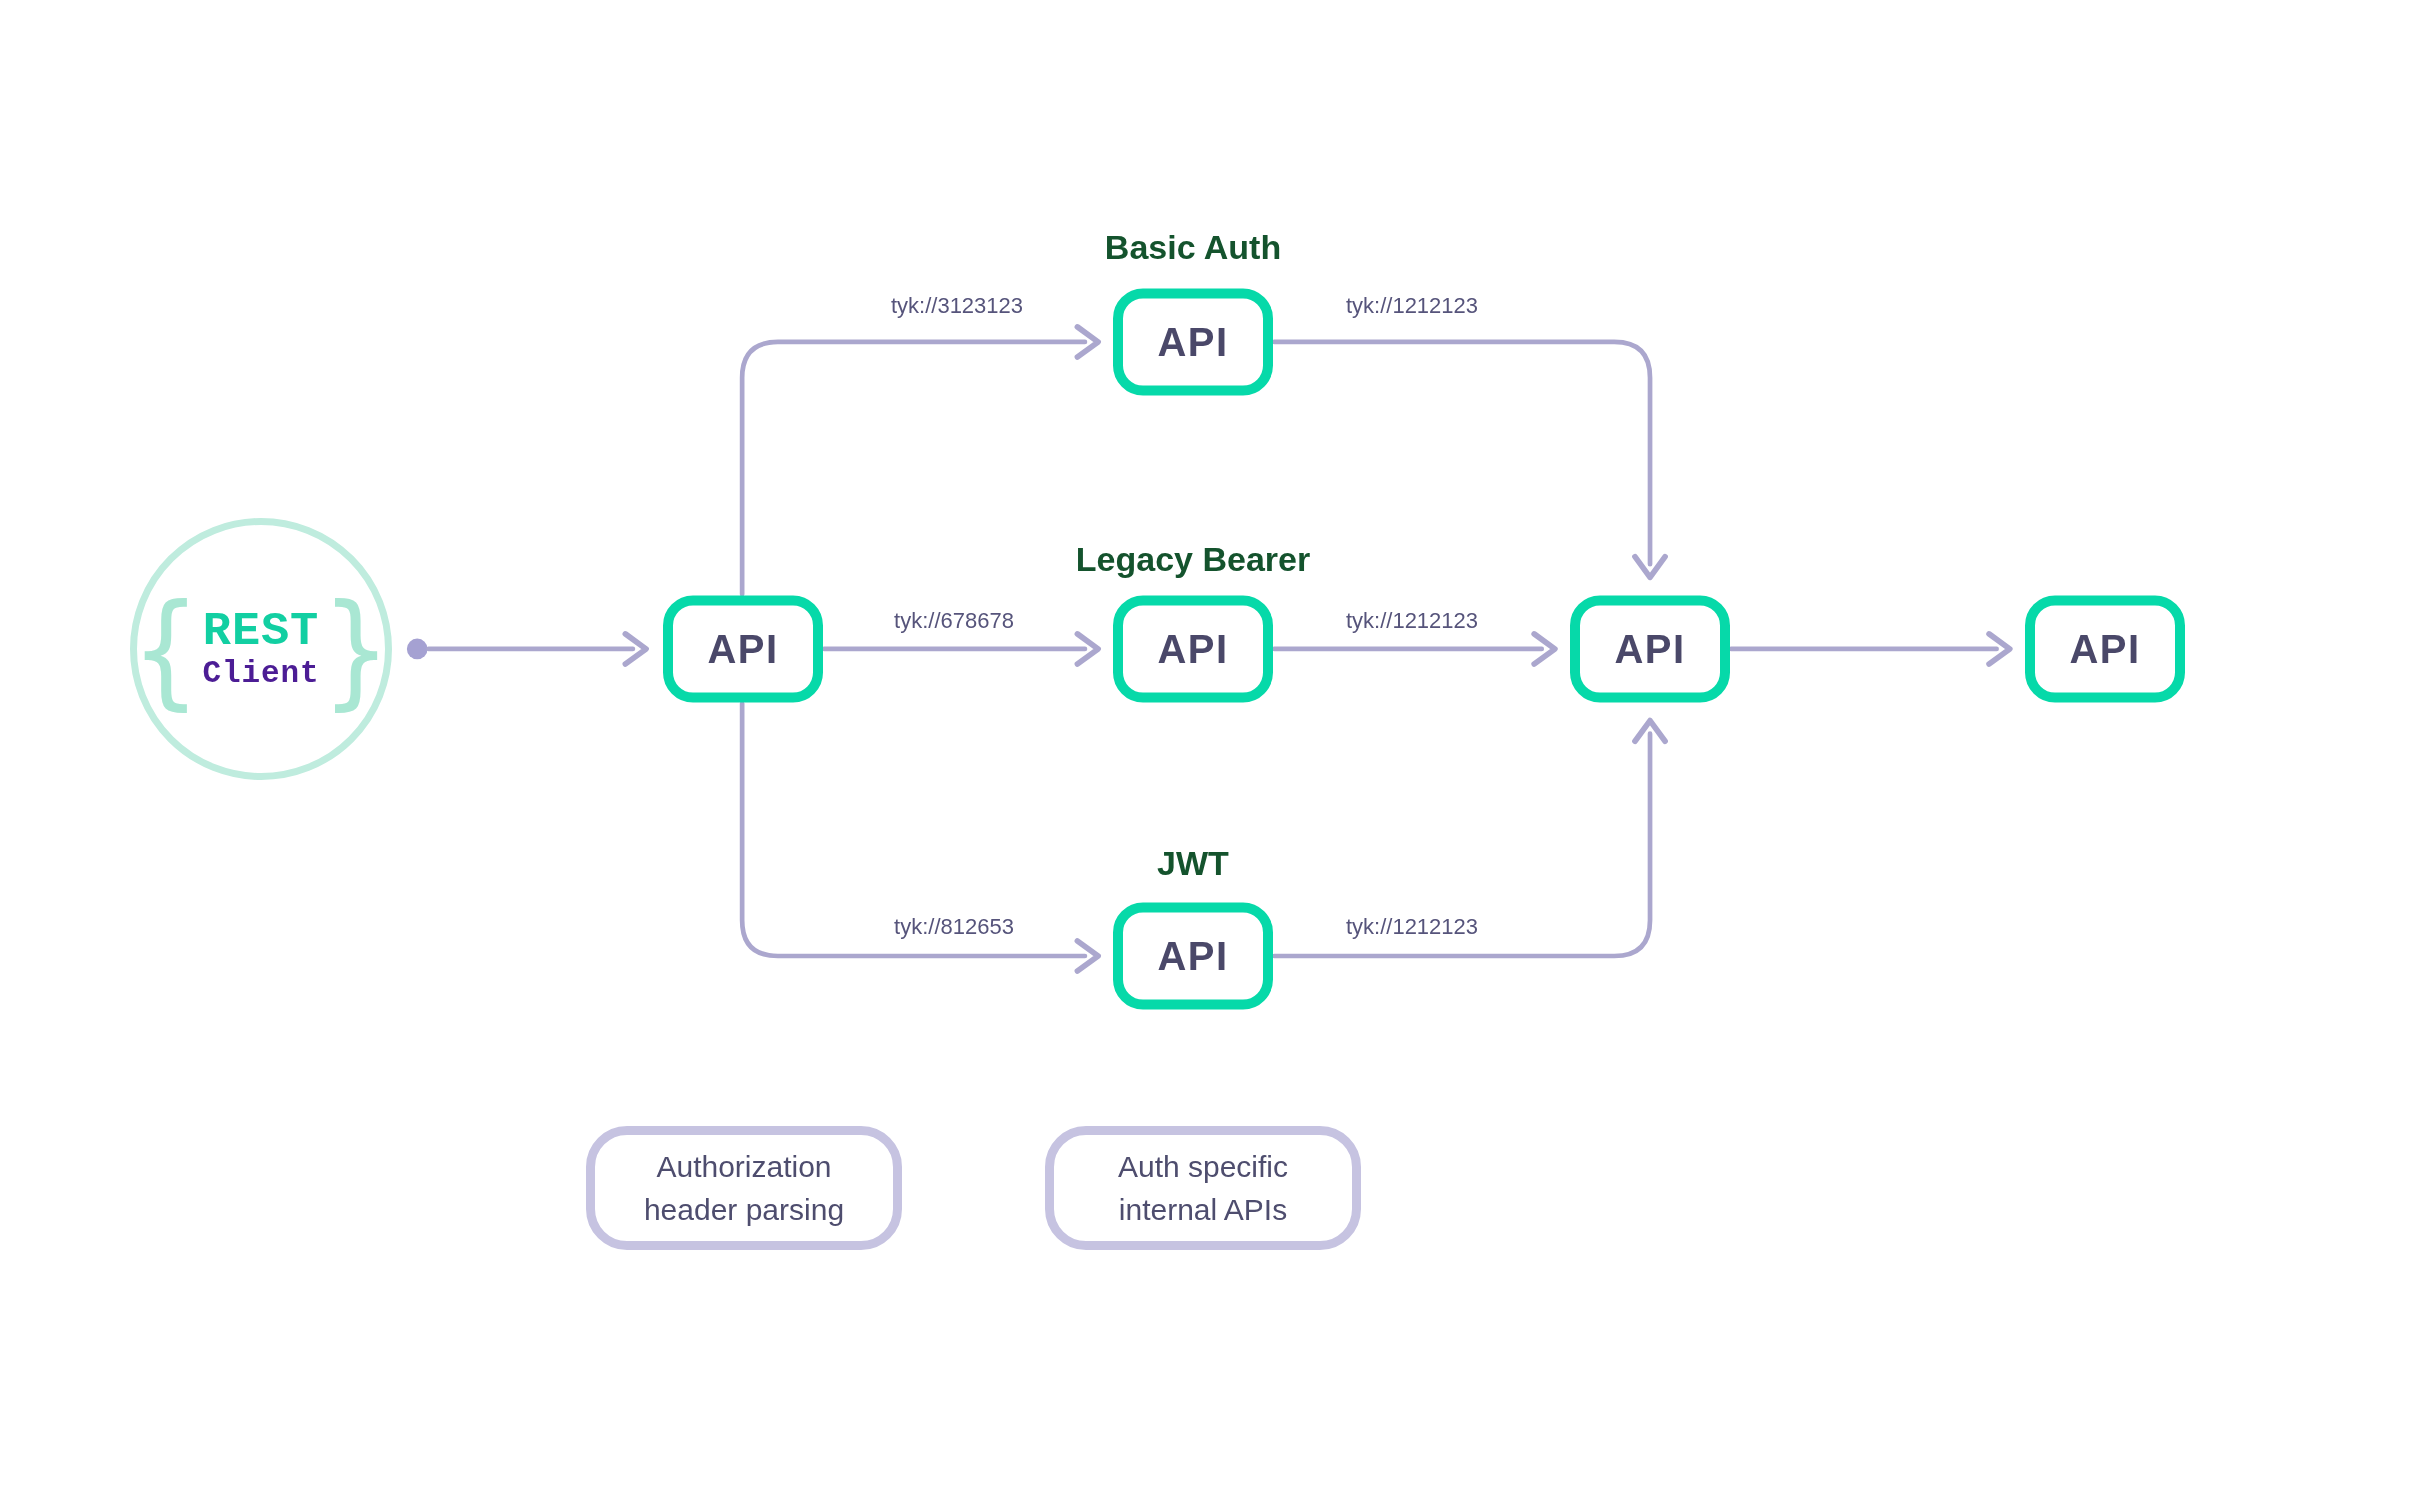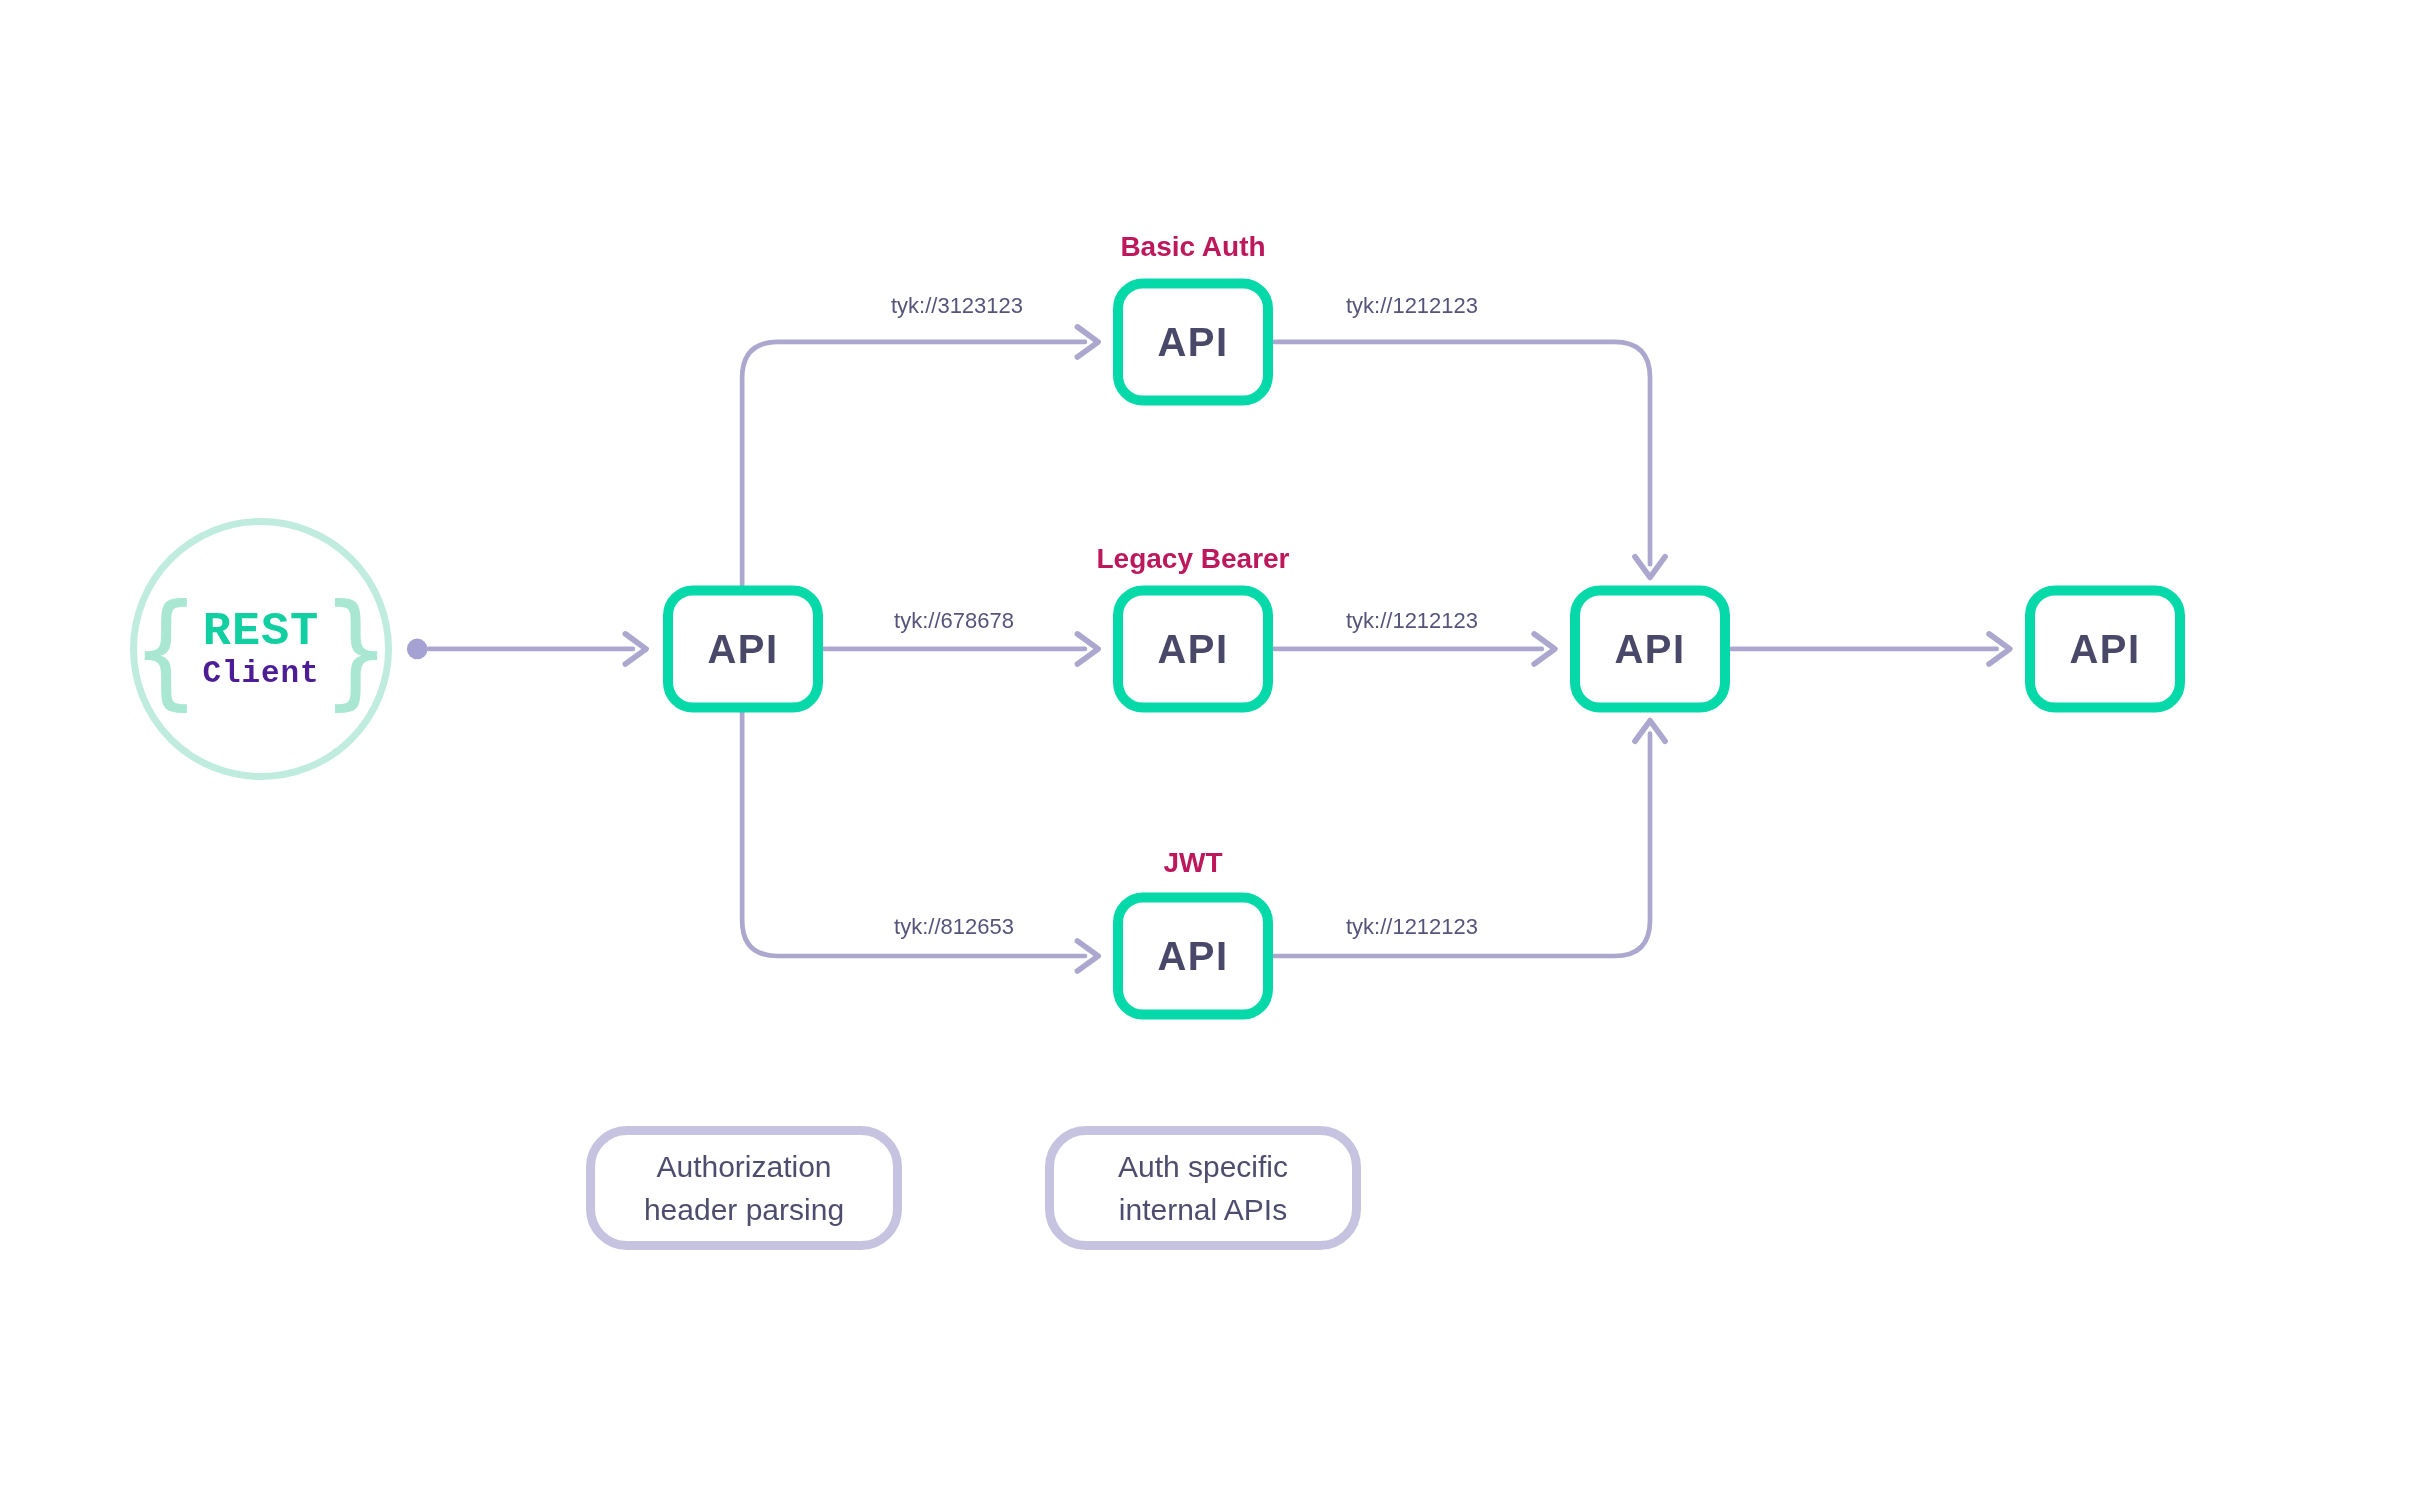--- a/index.html
+++ b/index.html
@@ -65,41 +65,41 @@
     font-family: "Liberation Mono", monospace;
     font-weight: 700;
     font-size: 31px;
     letter-spacing: 0.9px;
     color: #4c1d95;
     line-height: 1.15;
   }
 
   .api-box {
     position: absolute;
-    width: 160px; height: 127px;
+    width: 160px; height: 107px;
     box-sizing: border-box;
     background: #ffffff;
     border: 10.4px solid #06d9a9;
     border-radius: 30px;
     transform: translate(-50%, -50%);
     display: flex;
     align-items: center;
     justify-content: center;
     font-size: 40px;
     font-weight: 600;
     letter-spacing: 1.4px;
     color: #4a4869;
   }
 
   .row-title {
     position: absolute;
     transform: translate(-50%, -50%);
-    font-size: 28px;
+    font-size: 34px;
     font-weight: 700;
-    color: #be185d;
+    color: #14532d;
     white-space: nowrap;
   }
 
   .edge-label {
     position: absolute;
     transform: translate(-50%, -50%);
     font-size: 22px;
     font-weight: 400;
     color: #56547b;
     white-space: nowrap;

